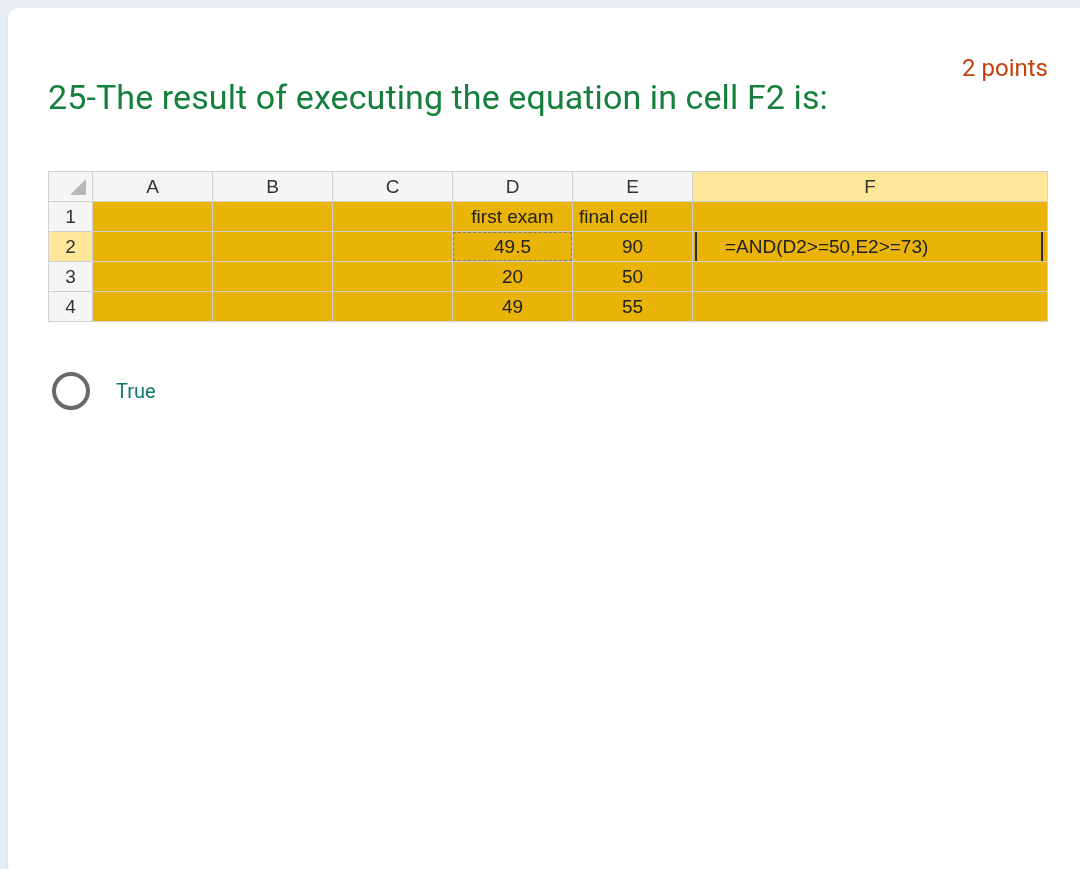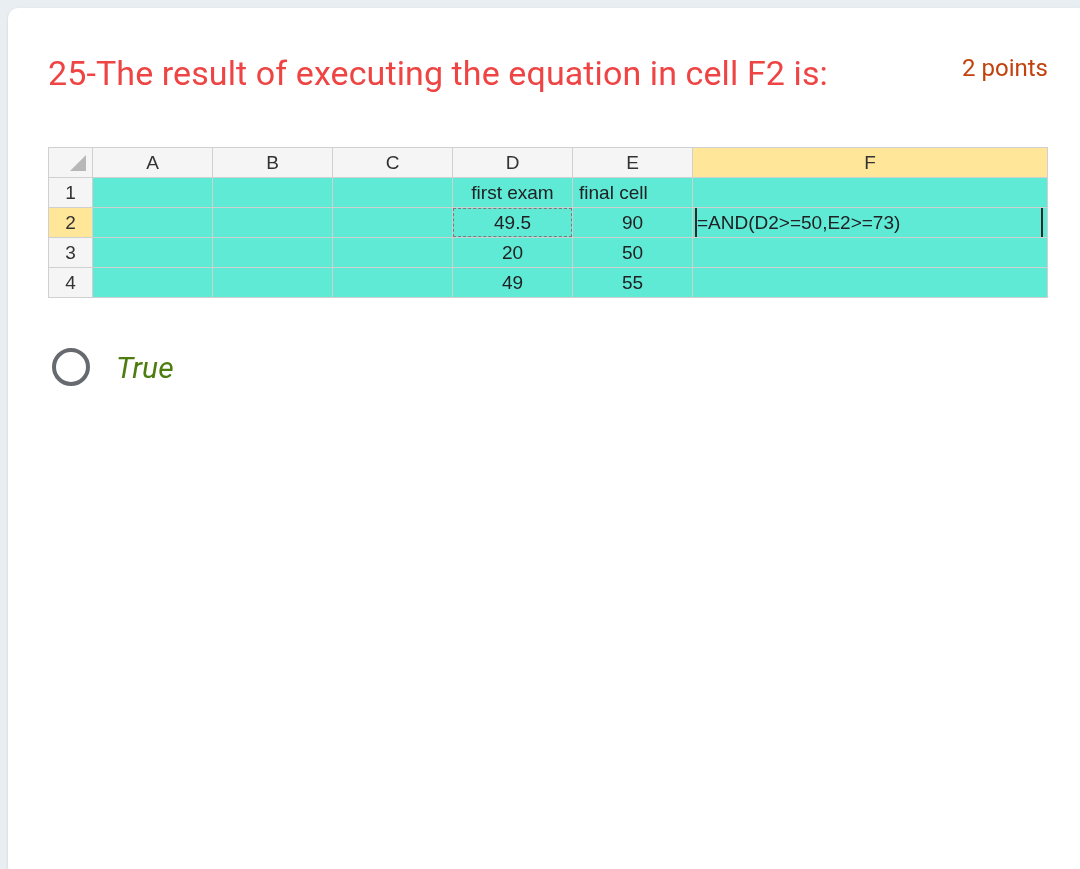--- a/index.html
+++ b/index.html
@@ -23,23 +23,24 @@
     display: flex;
     justify-content: space-between;
     align-items: flex-start;
     gap: 40px;
     margin-bottom: 48px;
   }
   .q-title {
     font-size: 34px;
     line-height: 1.5;
     font-weight: 400;
-    color: #ef4444;
+    color: #15803d;
     flex: 1;
     letter-spacing: 0.1px;
+    margin-top: 24px;
   }
   .q-points {
     font-size: 24px;
     color: #c2410c;
     white-space: nowrap;
     padding-top: 6px;
   }
 
   
   .sheet {
@@ -76,40 +77,41 @@
     background: #f5f5f5;
     text-align: center;
   }
   .sheet th.sel-col {
     background: #ffe699;
   }
   .sheet th.sel-row {
     background: #ffe699;
   }
   .sheet td {
-    background: #5eead4;
+    background: #eab308;
   }
   .sheet td.num {
   }
   .sheet td.txt {
     text-align: left;
   }
   .sheet td.d1 {
     text-align: center;
   }
   
   .sheet td.active {
     text-align: left;
     padding-left: 4px;
   }
   .active-wrap {
     position: relative;
     height: 100%;
     display: flex;
     align-items: center;
+    padding-left: 28px;
   }
   .active-wrap::before {
     content: "";
     position: absolute;
     inset: -2px;
     border: 2px solid #2a2a2a;
     pointer-events: none;
   }
   .d2-border {
     position: relative;
@@ -151,23 +153,22 @@
   }
   .radio {
     width: 38px;
     height: 38px;
     border: 4px solid #666a6e;
     border-radius: 50%;
     box-sizing: border-box;
     flex: 0 0 auto;
   }
   .option-label {
-    font-size: 30px;
-    color: #4d7c0f;
-    font-style: italic;
+    font-size: 20px;
+    color: #0f766e;
   }
 </style>
 </head>
 <body>
 
 <div class="card">
 
   <div class="q-header">
     <div class="q-title">25-The result of executing the equation in cell F2 is:</div>
     <div class="q-points">2 points</div>

